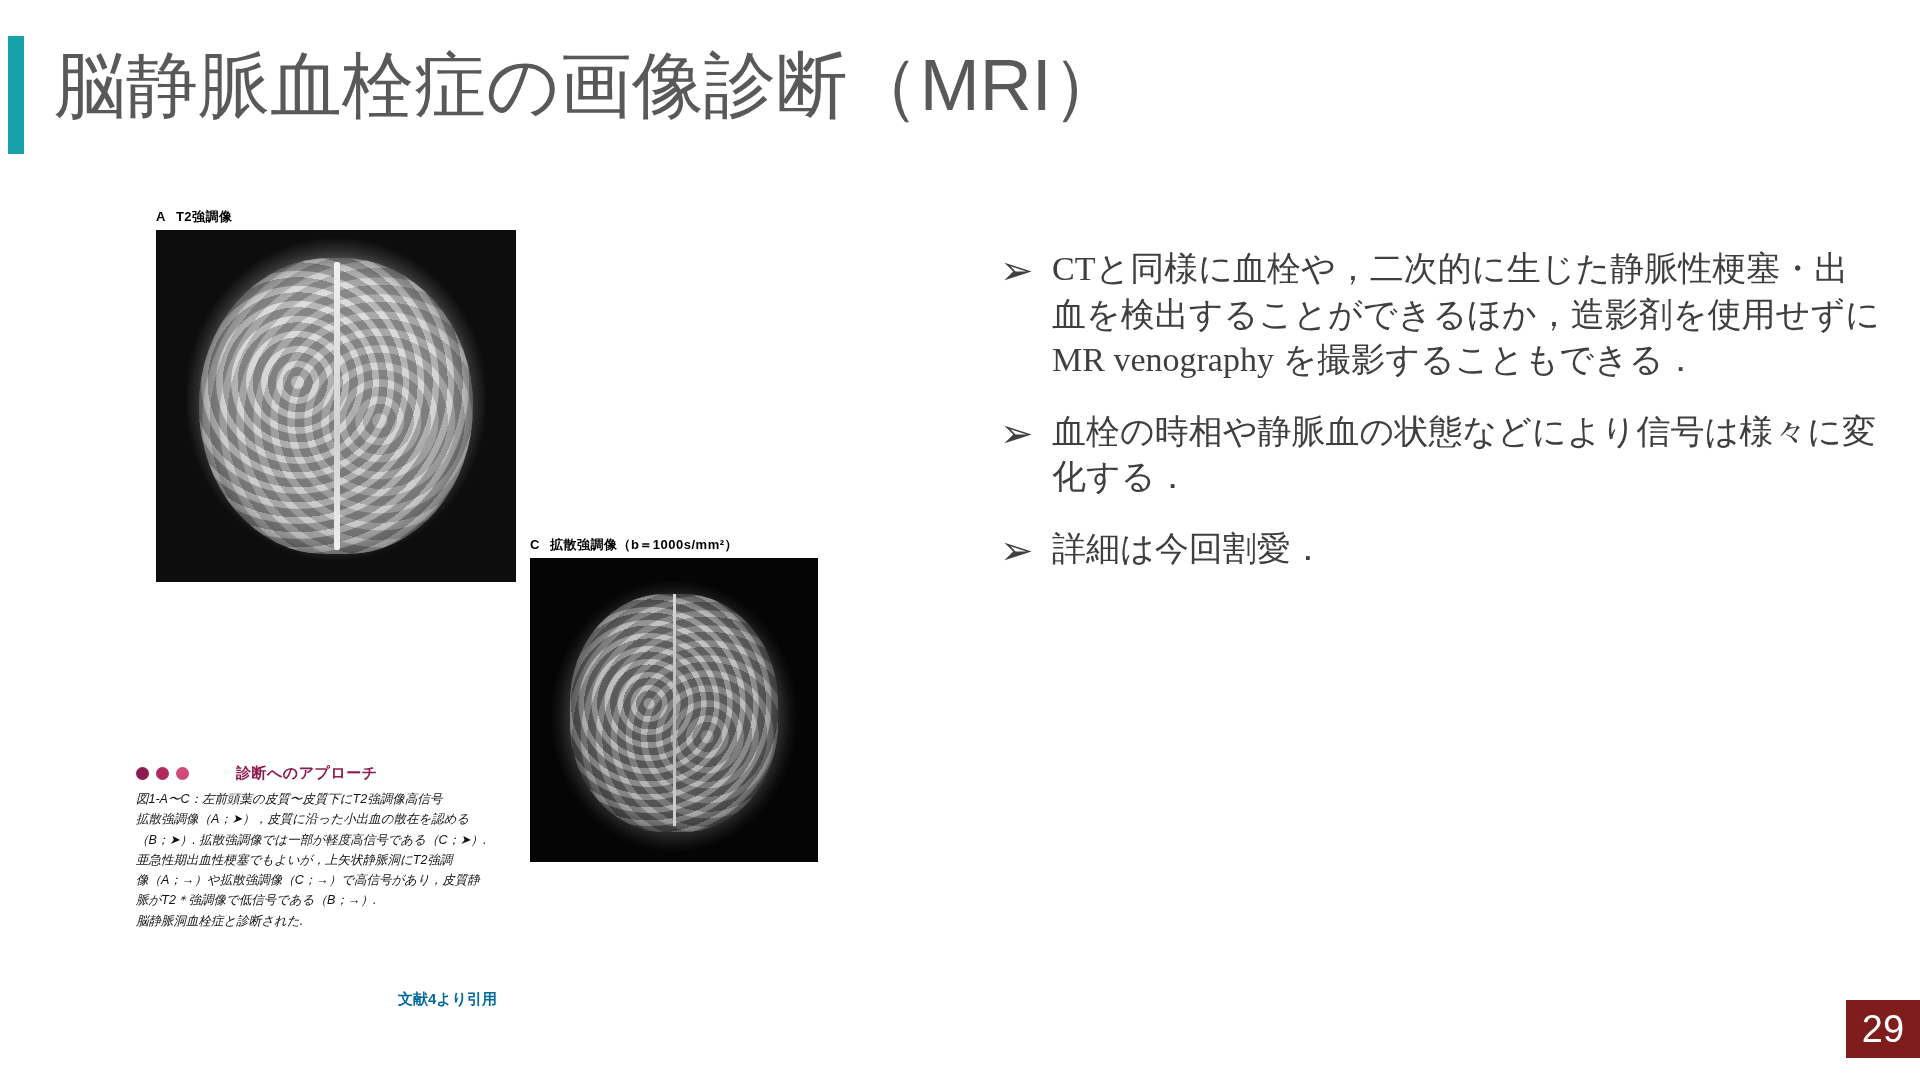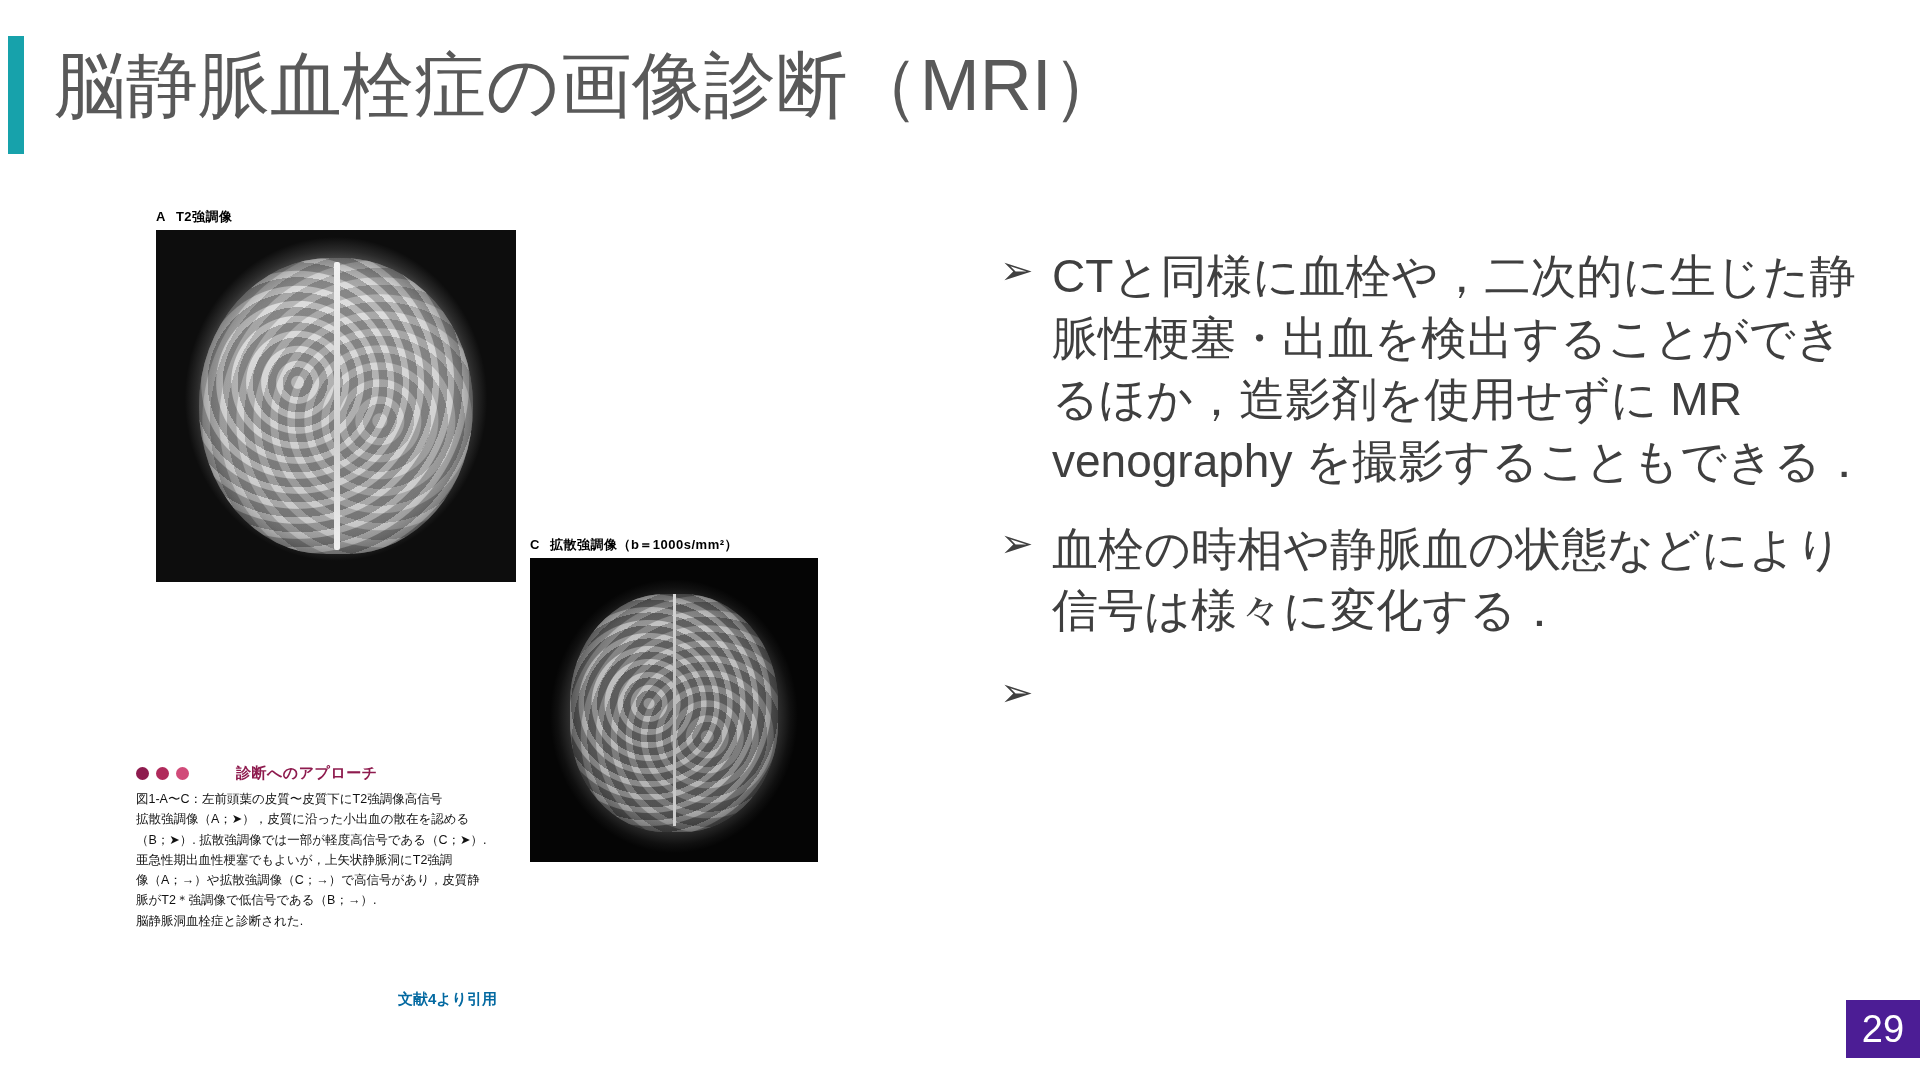--- a/index.html
+++ b/index.html
@@ -186,21 +186,21 @@
     font-weight: bold;
     color: #8e1b4e;
     letter-spacing: 0.5px;
     padding-left: 40px;
   }
   #caption-body {
     font-size: 12.5px;
     color: #111;
     line-height: 1.62;
   }
-  #caption-body div { white-space: nowrap; }
+  #caption-body div { white-space: nowrap; font-style: italic; }
 
   
   #source-note {
     position: absolute;
     left: 398px;
     top: 990px;
     font-size: 15px;
     color: #0369a1;
     font-weight: bold;
   }
@@ -219,34 +219,35 @@
   }
   .bullet-marker {
     font-size: 40px;
     color: #404040;
     line-height: 1.24;
     width: 52px;
     flex: 0 0 52px;
     font-family: "DejaVu Sans", sans-serif;
   }
   .bullet-text {
-    font-size: 46px;
+    font-size: 34px;
     color: #3f3f3f;
     line-height: 1.34;
     letter-spacing: 0px;
+    font-family: Liberation Serif, serif;
   }
 
   
   #page-number-badge {
     position: absolute;
     right: 0;
     bottom: 22px;
     width: 74px;
     height: 58px;
-    background: #4c1d95;
+    background: #7f1d1d;
     color: #ffffff;
     font-size: 38px;
     display: flex;
     align-items: center;
     justify-content: center;
   }
 </style>
 </head>
 <body>
 
@@ -295,16 +296,17 @@
   <div class="bullet">
     <div class="bullet-marker">➢</div>
     <div class="bullet-text">CTと同様に血栓や，二次的に生じた静脈性梗塞・出血を検出することができるほか，造影剤を使用せずに MR venography を撮影することもできる．</div>
   </div>
   <div class="bullet">
     <div class="bullet-marker">➢</div>
     <div class="bullet-text">血栓の時相や静脈血の状態などにより信号は様々に変化する．</div>
   </div>
   <div class="bullet">
     <div class="bullet-marker">➢</div>
+    <div class="bullet-text">詳細は今回割愛．</div>
   </div>
 </div>
 
 <div id="page-number-badge">29</div>
 
 </body></html>

